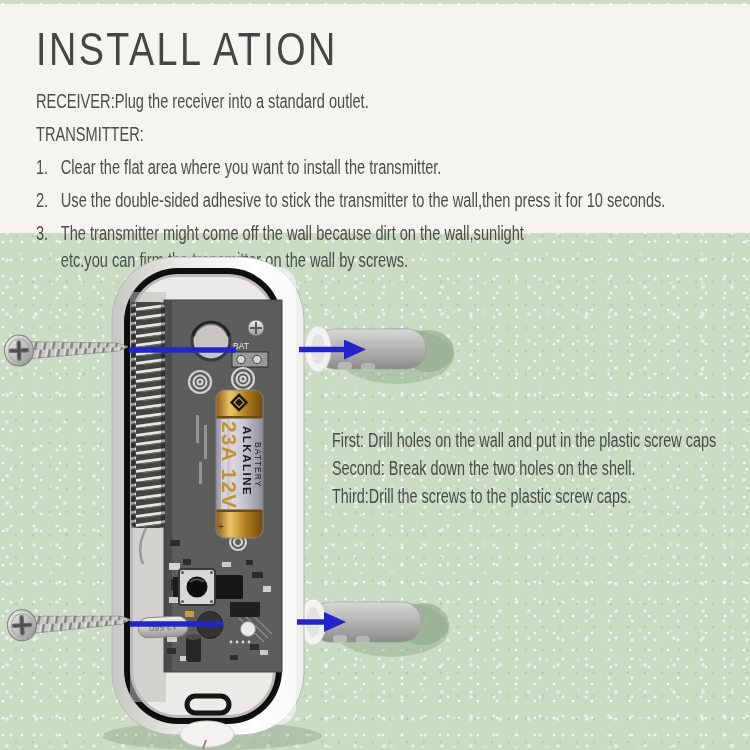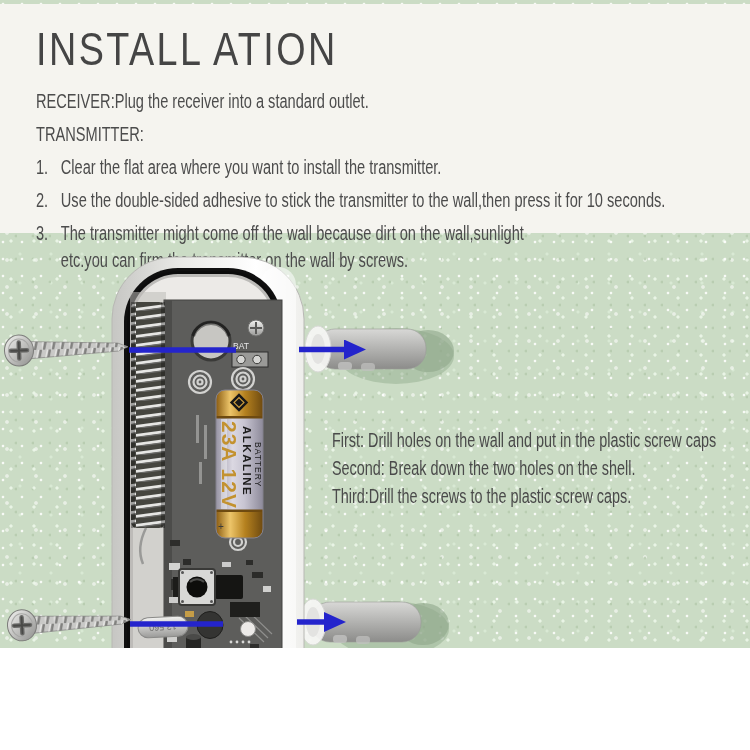--- a/index.html
+++ b/index.html
@@ -1,17 +1,17 @@
 <!DOCTYPE html>
 <html><head>
 <meta charset="utf-8">
 <style>
   html,body{margin:0;padding:0;}
   body{font-family:"Liberation Sans",sans-serif;}
-  .screen{position:relative;width:750px;height:648px;overflow:hidden;
+  .screen{position:relative;width:750px;height:750px;overflow:hidden;
     background-color:#cbdcc5;
     background-image:
       radial-gradient(circle at 3px 4px, rgba(255,255,255,.85) 1px, transparent 1.7px),
       radial-gradient(circle at 11px 13px, rgba(240,250,238,.8) 1.2px, transparent 2px),
       radial-gradient(circle at 16px 6px, rgba(176,198,168,.7) 1px, transparent 1.8px),
       radial-gradient(circle at 7px 17px, rgba(255,255,255,.55) 1.4px, transparent 2.3px),
       radial-gradient(circle at 20px 22px, rgba(222,238,218,.7) 1.1px, transparent 1.9px);
     background-size:19px 17px,23px 19px,17px 23px,29px 27px,31px 29px;}
   
   .panel{position:absolute;left:0;top:4px;width:750px;height:229px;background:#f5f4ef;

